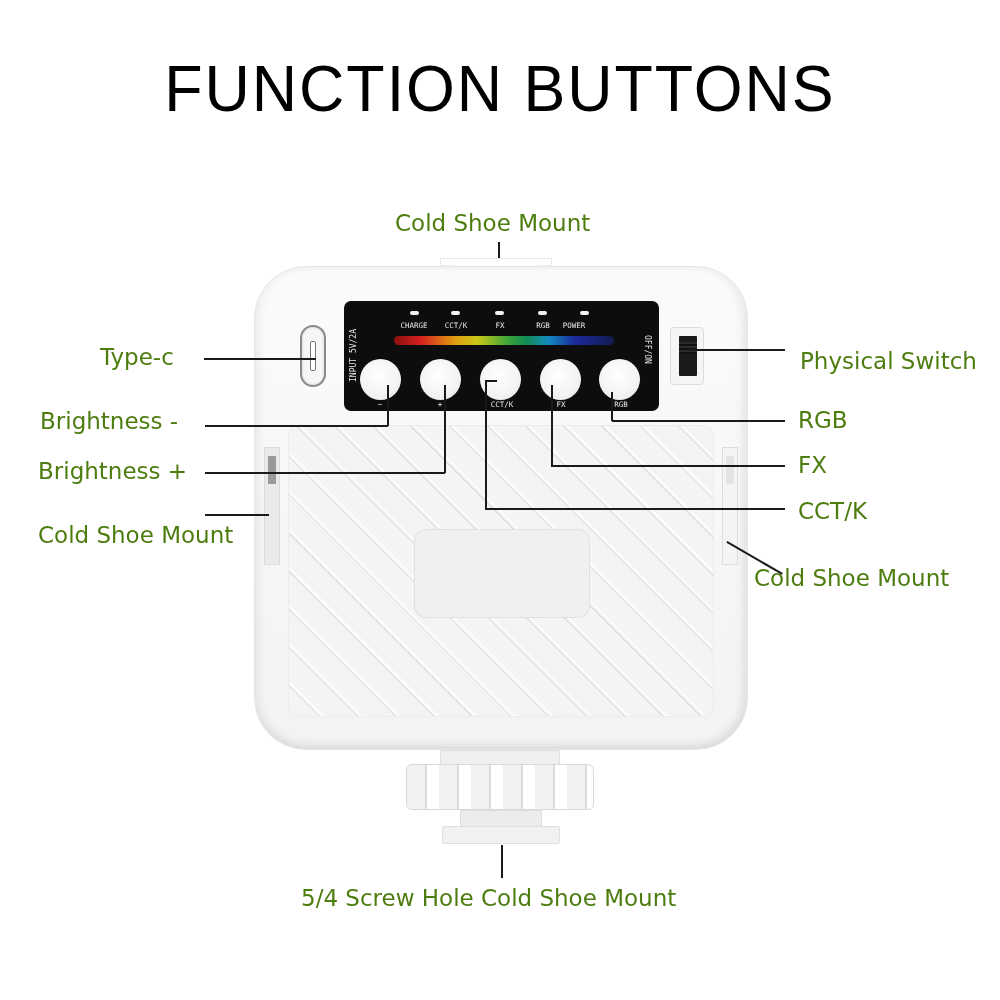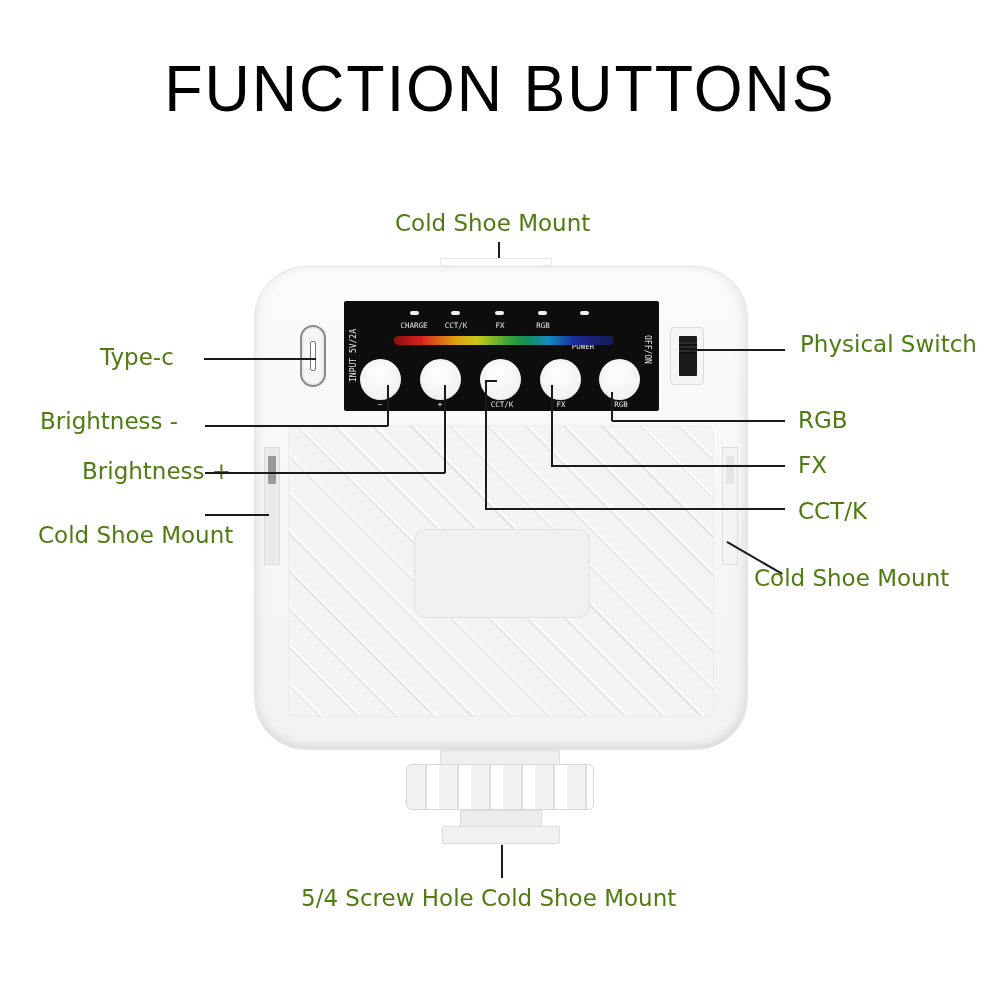--- a/index.html
+++ b/index.html
@@ -34,21 +34,21 @@
       background: #ffffff; border: 1px solid #e8e8e8; border-bottom: none;
     }
     .top-notch::before, .top-notch::after {
       content: ""; position: absolute; top: 6px; width: 14px; height: 18px; background: #ececec;
     }
     .top-notch::before { left: 0; }
     .top-notch::after { right: 0; }
 
     .panel {
       position: absolute; left: 344px; top: 301px; width: 315px; height: 110px;
-      background: #0d0d0d; border-radius: 2px; text-align: center;
+      background: #0d0d0d; border-radius: 7px; text-align: center;
     }
     .led {
       position: absolute; top: 10px; width: 9px; height: 4px; border-radius: 3px; background: #f2f2f2;
     }
     .led-label {
       position: absolute; top: 20px; font-family: "DejaVu Sans Mono", monospace;
       font-size: 7.5px; color: #e8e8e8; transform: translateX(-50%); letter-spacing: 0px;
     }
     .spectrum {
       position: absolute; left: 50px; top: 35px; width: 220px; height: 9px; border-radius: 5px;
@@ -148,21 +148,21 @@
   <div class="led" style="left:66px;"></div>
   <div class="led" style="left:107px;"></div>
   <div class="led" style="left:151px;"></div>
   <div class="led" style="left:194px;"></div>
   <div class="led" style="left:236px;"></div>
 
   <div class="led-label" style="left:70px;">CHARGE</div>
   <div class="led-label" style="left:112px;">CCT/K</div>
   <div class="led-label" style="left:156px;">FX</div>
   <div class="led-label" style="left:199px;">RGB</div>
-  <div class="led-label" style="left:239px;margin-top:21px;">POWER</div>
+  <div class="led-label" style="left:230px;">POWER</div>
 
   <div class="spectrum"></div>
 
   <div class="btn" style="left:16px;"></div>
   <div class="btn" style="left:76px;"></div>
   <div class="btn" style="left:136px;"></div>
   <div class="btn" style="left:196px;"></div>
   <div class="btn" style="left:255px;"></div>
 
   <div class="btn-label" style="left:36px;">−</div>
@@ -177,28 +177,28 @@
 <div class="mount-stem"></div>
 <div class="mount-foot"></div>
 
 <div class="label" style="left:100px; top:346px;">Type-c</div>
 <div class="line hline" style="left:204px; top:358px; width:112px;"></div>
 
 <div class="label" style="left:40px; top:410px;">Brightness -</div>
 <div class="line hline" style="left:205px; top:425px; width:183px;"></div>
 <div class="line vline" style="left:387px; top:385px; height:41px;"></div>
 
-<div class="label" style="left:38px; top:460px;margin-left:44px;">Brightness +</div>
+<div class="label" style="left:38px; top:460px;">Brightness +</div>
 <div class="line hline" style="left:205px; top:472px; width:240px;"></div>
 <div class="line vline" style="left:444px; top:385px; height:88px;"></div>
 
 <div class="label" style="left:38px; top:524px;">Cold Shoe Mount</div>
 <div class="line hline" style="left:205px; top:514px; width:64px;"></div>
 
-<div class="label" style="left:800px; top:333px;">Physical Switch</div>
+<div class="label" style="left:800px; top:350px;">Physical Switch</div>
 <div class="line hline" style="left:690px; top:349px; width:95px;"></div>
 
 <div class="label" style="left:798px; top:409px;">RGB</div>
 <div class="line hline" style="left:612px; top:420px; width:173px;"></div>
 <div class="line vline" style="left:611px; top:392px; height:29px;"></div>
 
 <div class="label" style="left:798px; top:454px;">FX</div>
 <div class="line hline" style="left:551px; top:465px; width:234px;"></div>
 <div class="line vline" style="left:551px; top:385px; height:81px;"></div>
 

